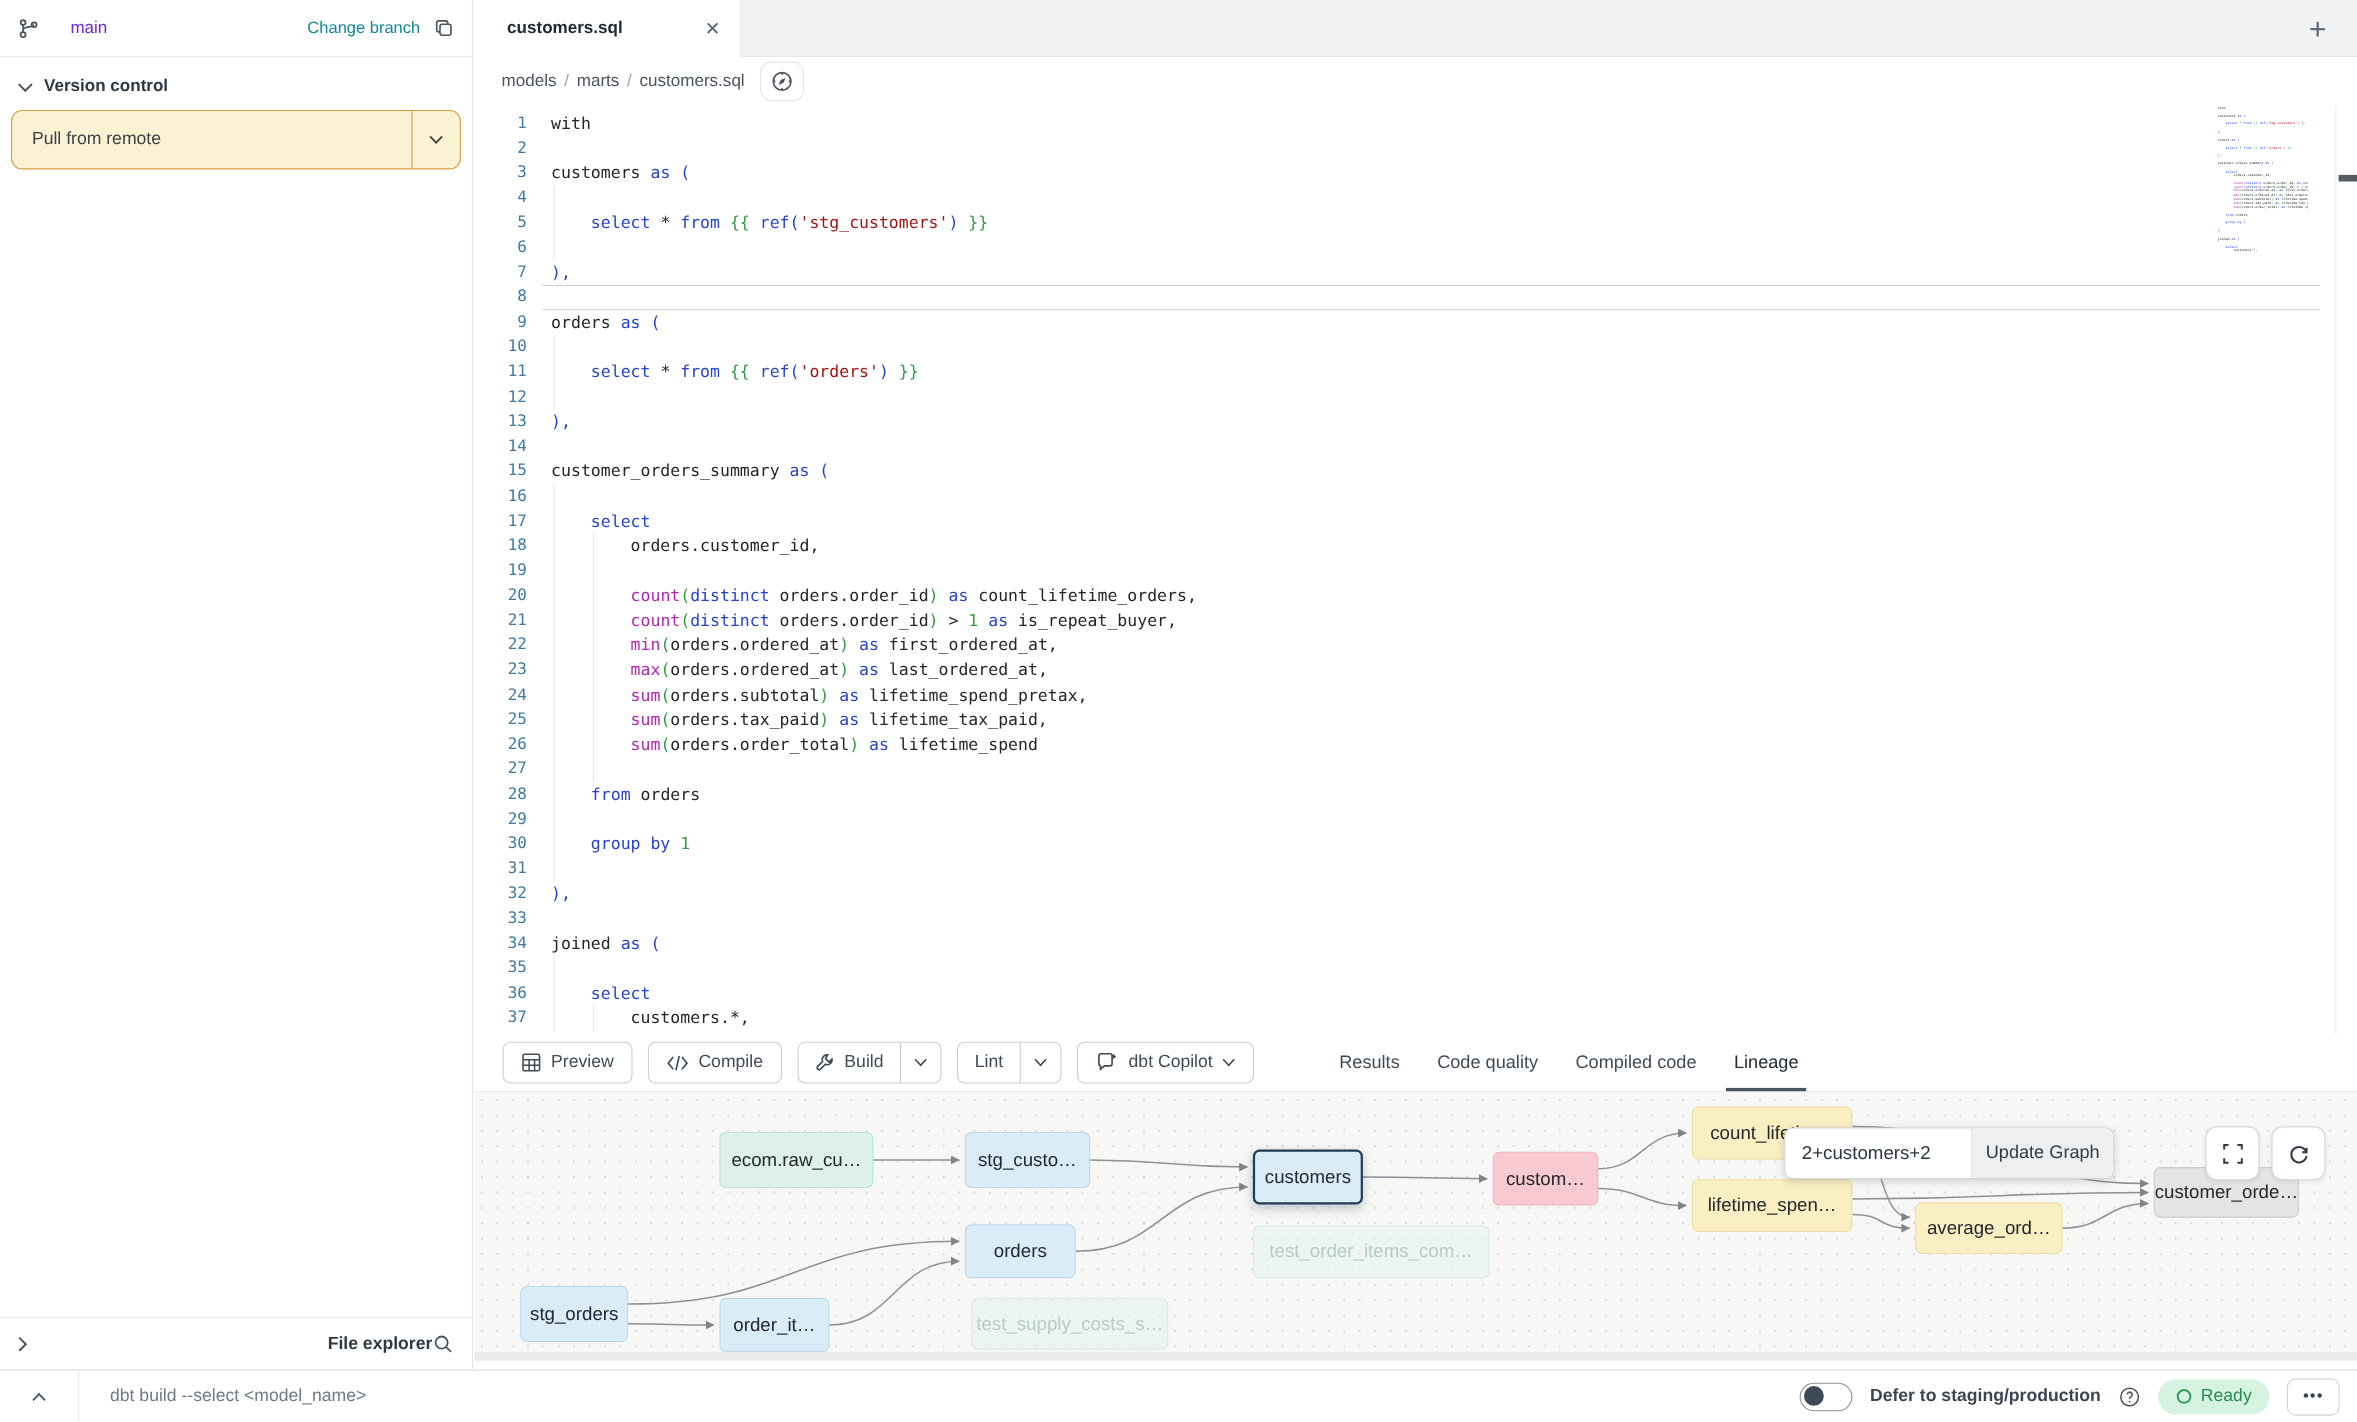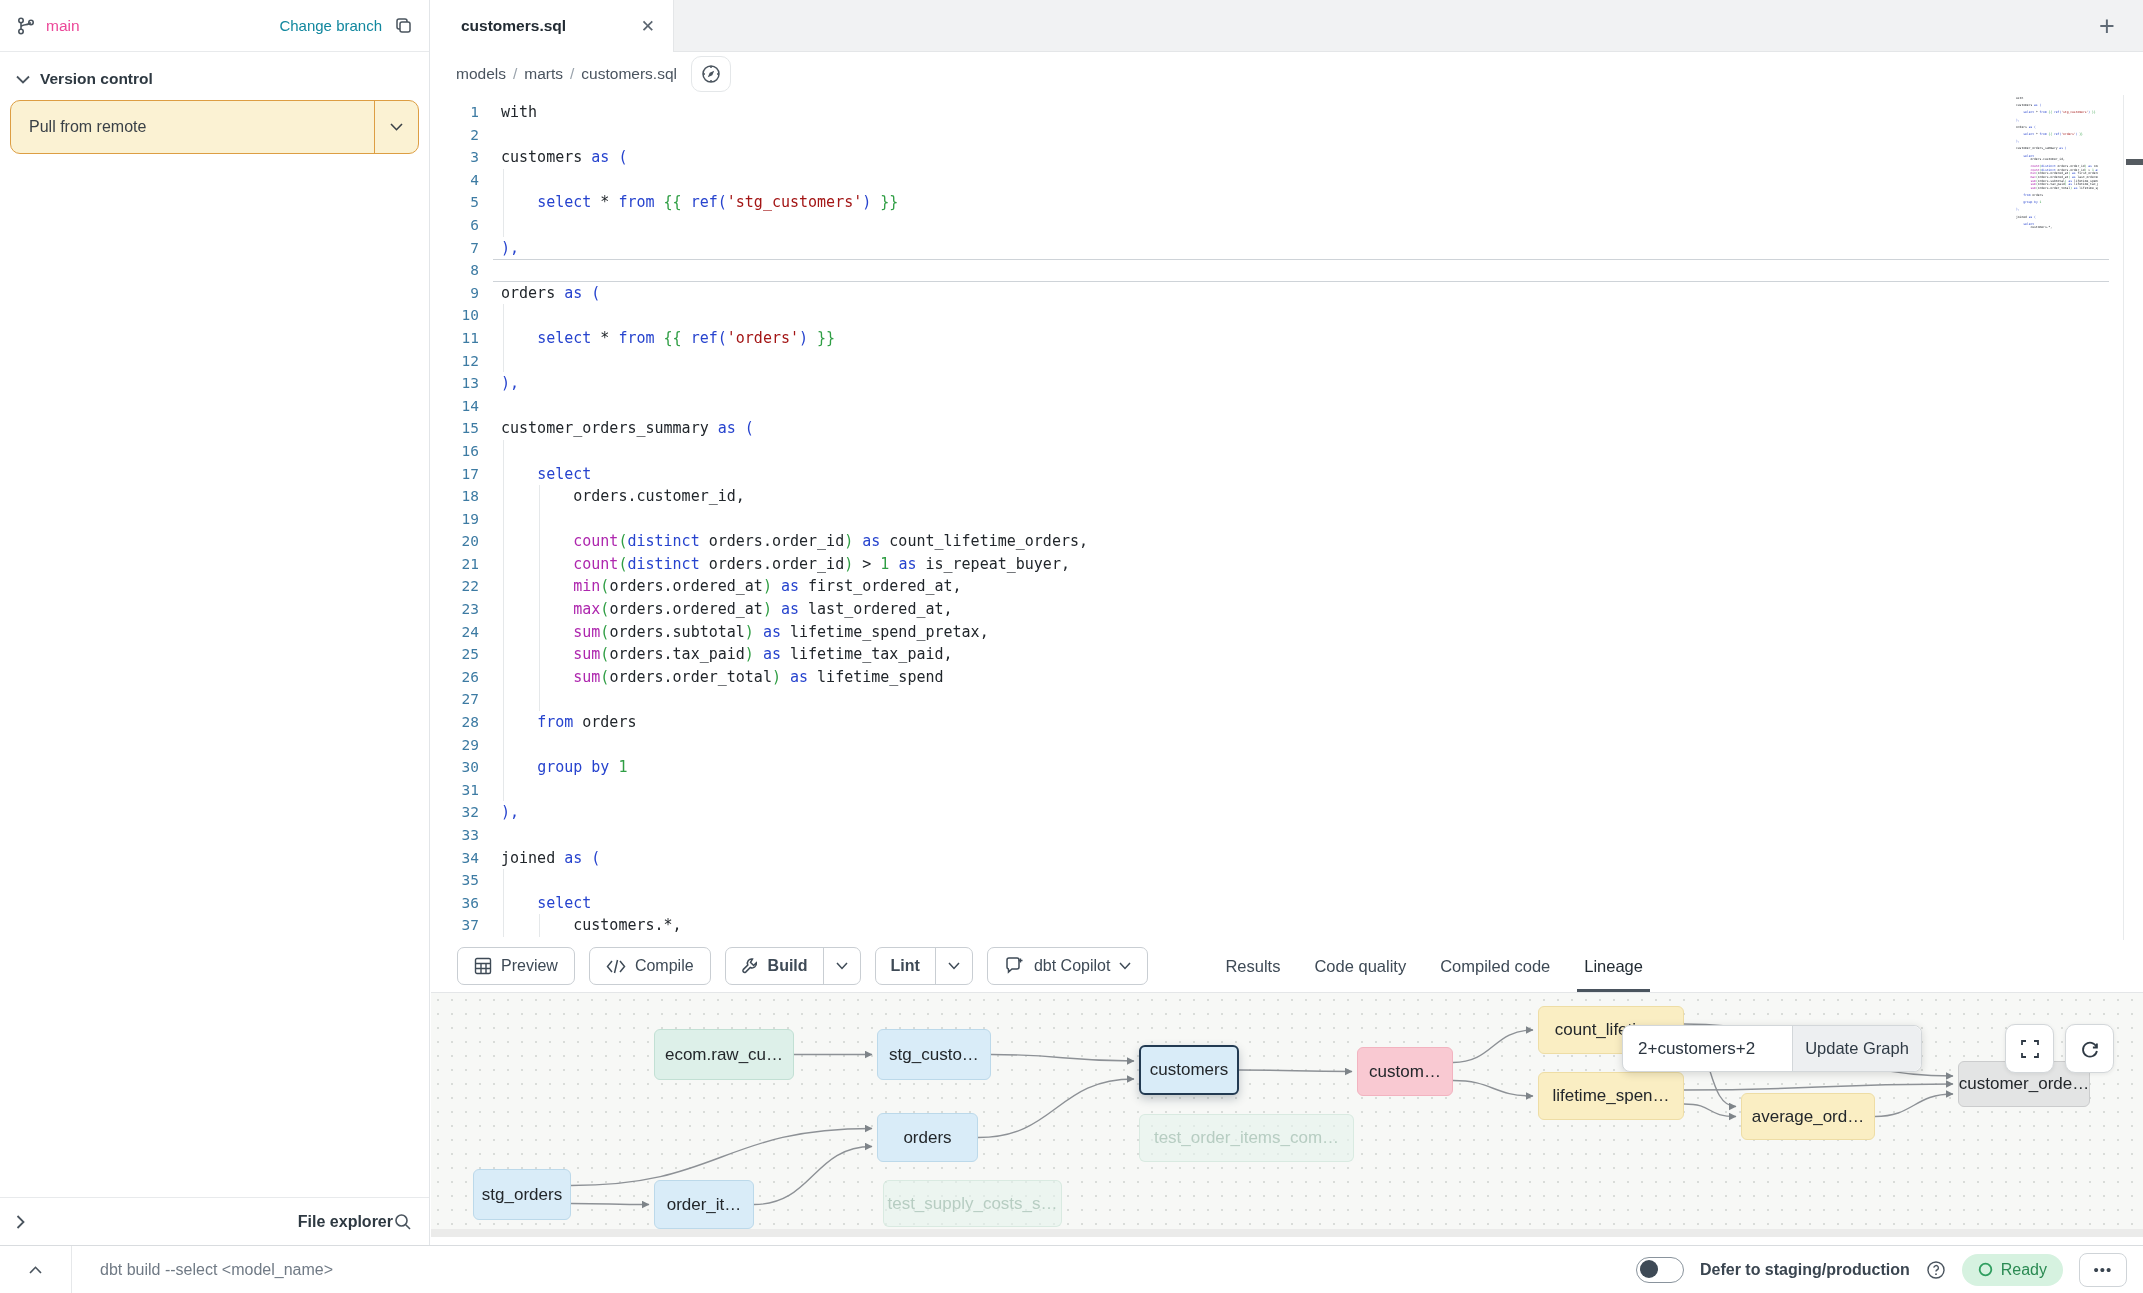--- a/index.html
+++ b/index.html
@@ -4,21 +4,21 @@
 <style>
   * { margin:0; padding:0; box-sizing:border-box; }
   html,body { background:#fff; }
   #app {
     position:relative; width:2143px; height:1293px; overflow:hidden;
     font-family:"Liberation Sans", sans-serif; color:#3a4550; background:#fff;
   }
   
   .sidebar { position:absolute; left:0; top:0; width:430px; height:1245px; background:#fff; border-right:1px solid #e2e5e8; }
   .branch-row { height:52px; display:flex; align-items:center; padding:0 16px; border-bottom:1px solid #e8eaec; }
-  .branch-name { font-size:15.5px; margin-left:10px; color:#ec4899; }
+  .branch-name { font-size:15.5px; margin-left:28px; color:#6d28d9; }
   .branch-spacer { flex:1; }
   .link-teal { color:#11879e; font-size:15px; cursor:pointer; }
   .icon-btn-plain { margin-left:12px; display:flex; align-items:center; }
   .vc-header { display:flex; align-items:center; padding:18px 16px 14px 16px; }
   .vc-title { font-weight:bold; font-size:15.5px; color:#2e3942; margin-left:10px; }
   .pull-btn { position:absolute; left:10px; right:10px; top:100px; height:54px; background:#fbf2d3; border:1.5px solid #dd9e43; border-radius:10px; display:flex; align-items:stretch; cursor:pointer; }
   .pull-main { flex:1; display:flex; align-items:center; padding-left:18px; font-size:16px; color:#3a4147; }
   .pull-caret { width:44px; border-left:1.5px solid #dd9e43; display:flex; align-items:center; justify-content:center; }
   .file-explorer-row { position:absolute; left:0; right:0; bottom:0; height:48px; border-top:1px solid #e8eaec; display:flex; align-items:center; padding:0 16px; background:#fff; }
   .fe-title { font-weight:bold; font-size:16px; color:#2e3942; margin-left:12px; flex:1;text-align:right; }
@@ -44,21 +44,21 @@
   .guide { position:absolute; top:0; bottom:0; width:1px; background:#e5e8ea; }
   .tk-p { color:#21262b; } .tk-k { color:#2643ce; } .tk-f { color:#ae27ae; } .tk-s { color:#a31515; } .tk-g { color:#2f9e44; }
   .minimap { position:absolute; left:1585px; top:2px; width:82px; overflow:hidden; pointer-events:auto; }
   .minimap .m-line { font-size:3px; line-height:3.6px; white-space:pre; }
   .ruler { position:absolute; left:1692px; top:0; bottom:0; border-left:1px solid #e8eaec; }
   .ruler-thumb { position:absolute; left:1695px; top:64px; width:18px; height:6px; background:#555b61; }
   
   .toolbar { position:absolute; left:0; top:940px; right:0; height:53px; background:#fff; border-bottom:1px solid #e4e6e8; display:flex; align-items:center; }
   .tb-left { display:flex; align-items:center; gap:14px; padding-left:26px; }
   .tb-btn { height:38px; border:1px solid #c9ced3; border-radius:7px; background:#fff; display:flex; align-items:center; padding:0 16px; gap:9px; font-size:16px; color:#3e4a56; cursor:pointer; }
-  .tb-split { height:38px; border:1px solid #c9ced3; border-radius:7px; background:#fff; display:flex; align-items:stretch; cursor:pointer;font-weight:bold; }
+  .tb-split { height:38px; border:1px solid #c9ced3; border-radius:7px; background:#fff; display:flex; align-items:stretch; cursor:pointer; }
   .tb-split .seg { display:flex; align-items:center; gap:9px; padding:0 15px; font-size:16px; color:#3e4a56; }
   .tb-split .seg.caret { border-left:1px solid #c9ced3; padding:0 12px; }
   .res-tabs { display:flex; align-items:center; margin-left:60px; height:100%; }
   .res-tab { height:100%; display:flex; align-items:center; padding:0 17px; font-size:16.5px; color:#3e4a56; cursor:pointer; position:relative; }
   .res-tab.active { color:#222b33; }
   .res-tab.active::after { content:""; position:absolute; left:10px; right:10px; bottom:0; height:3px; background:#4a545e; }
   
   .lineage { position:absolute; left:0; top:993px; right:0; height:244px;
     background:radial-gradient(#d9dcd9 1px, transparent 1.2px) 0 0 / 14px 14px, #f7f8f6; overflow:hidden; }
   .lin-svg { position:absolute; left:0; top:0; }

